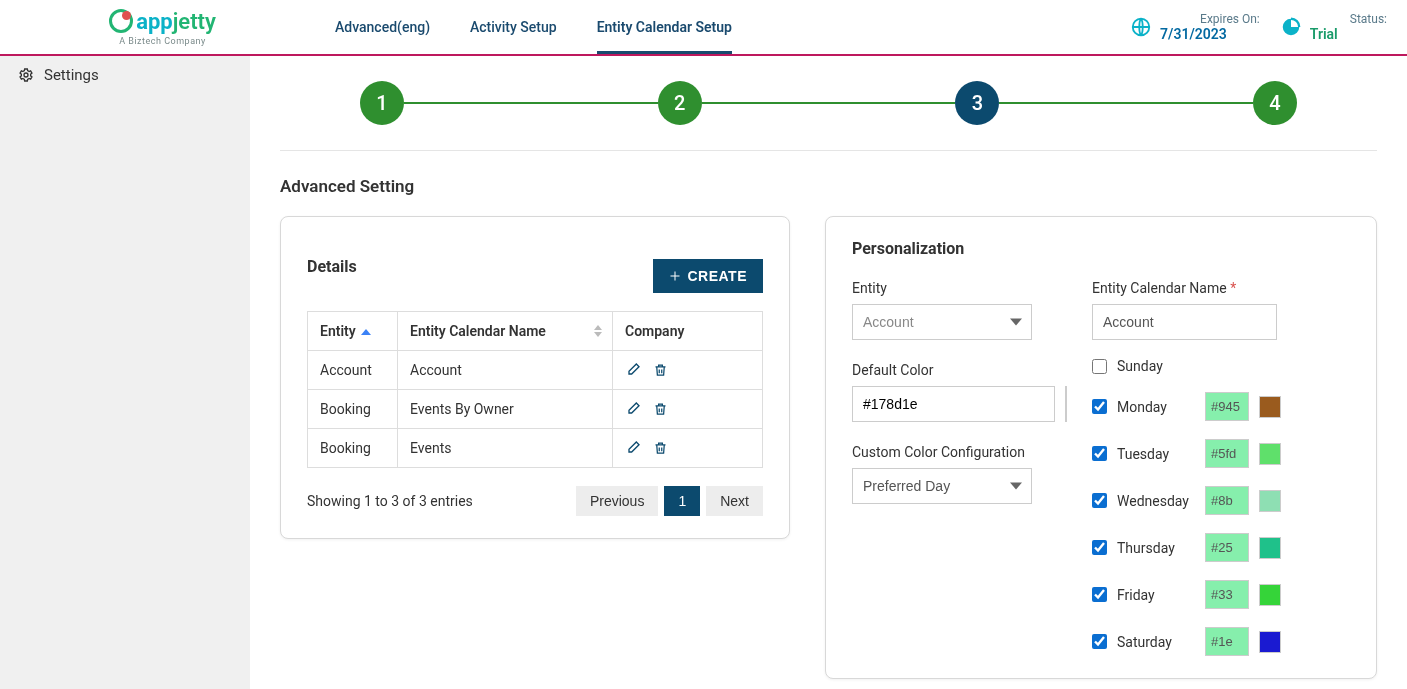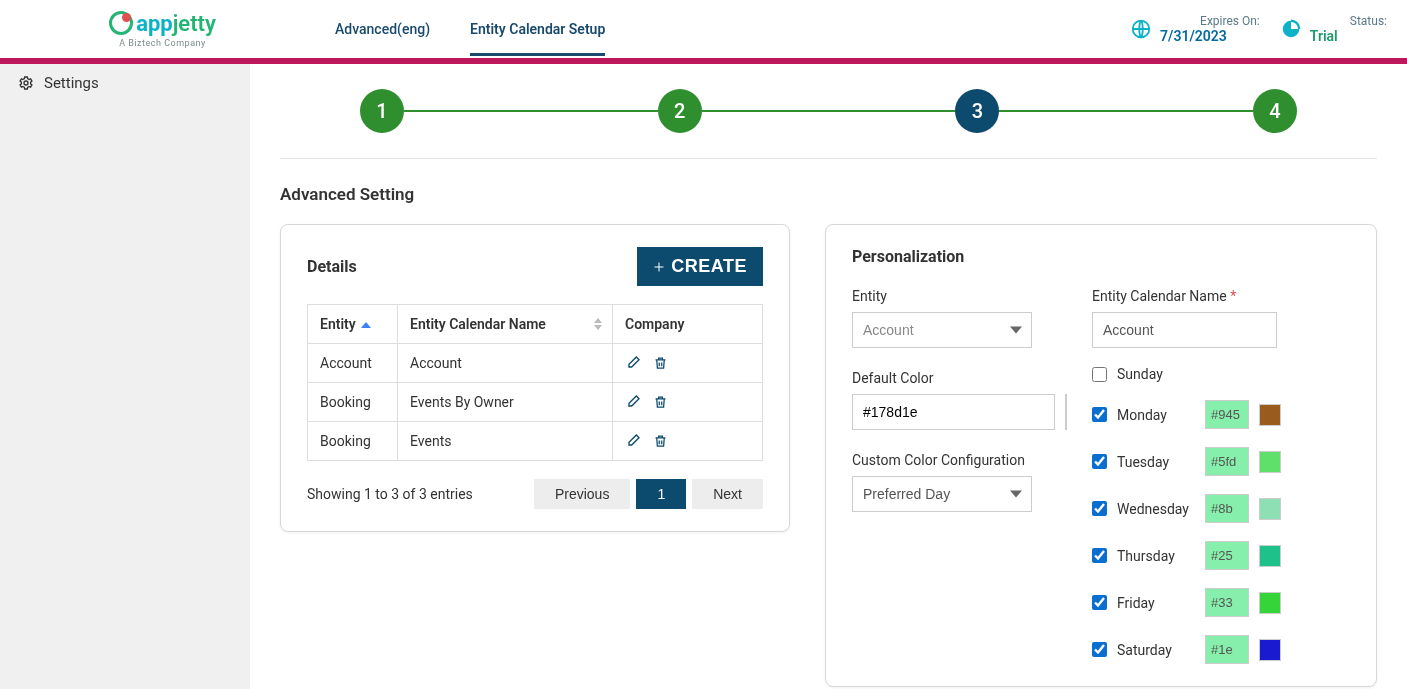--- a/index.html
+++ b/index.html
@@ -1,17 +1,17 @@
 <!DOCTYPE html>
 <html><head>
 <meta charset="utf-8">
 <style>
   * { box-sizing: border-box; margin: 0; padding: 0; }
   body { font-family: -apple-system, "Segoe UI", Roboto, Arial, sans-serif; font-size: 14px; color: #333; background: #fff; width: 1407px; }
-  .topbar { display: flex; align-items: center; height: 64px; border-bottom: 6px solid #be185d; padding: 0 20px; }
+  .topbar { display: flex; align-items: center; height: 56px; border-bottom: 2px solid #be185d; padding: 0 20px; }
   .logo-wrap { width: 285px; display:flex; flex-direction:column; align-items:center; }
   .logo { display:flex; align-items:center; font-size:22px; font-weight:600; color:#22b573; letter-spacing:0; }
   .logo .first { color:#0bb2c8; font-weight:700; }
   .logo-o { display:inline-block; width:24px; height:24px; border:3px solid #22b573; border-radius:50%; position:relative; margin-right:3px;}
   .logo-o:after { content:""; position:absolute; width:9px; height:9px; background:#e05050; border-radius:50%; top:-1px; right:-1px; }
   .tagline { font-size:9px; color:#7a8a8a; letter-spacing:0.5px; margin-top:2px; }
   .tabs { display:flex; gap:40px; margin-left:30px; }
   .tab { color:#1a4a6e; font-weight:500; cursor:pointer; padding:18px 0 16px; border-bottom:3px solid transparent; font-size:14px;}
   .tab.active { border-bottom-color:#1a4a6e; color:#1a4a6e; font-weight:600;}
   .top-right { margin-left:auto; display:flex; gap:20px; align-items:center; }
@@ -32,34 +32,34 @@
   .step-circle.active { background:#0c4a6e; }
   .step-line { flex:1; height:2px; background:#2f8f2f; }
   .hline { border:none; border-top:1px solid #e5e5e5; margin-bottom:25px; }
   .section-title { font-size:17px; font-weight:600; color:#333; margin-bottom:20px; }
   .cards-row { display:flex; gap:35px; align-items:flex-start; }
   .card { border:1px solid #d8d8d8; border-radius:8px; padding:22px 26px; background:#fff; box-shadow: 0 1px 3px rgba(0,0,0,.06); }
   .card.details { width:510px; }
   .card.personal { width:552px; }
   .card-head { display:flex; justify-content:space-between; align-items:center; margin-bottom:18px; }
   .card-title { font-size:16px; font-weight:700; }
-  .btn-create { background:#0c4a6e; color:#fff; border:none; padding:9px 16px; font-size:18px; font-weight:700; cursor:pointer; display:flex; align-items:center; gap:6px; letter-spacing:0.5px;}
+  .btn-create { background:#0c4a6e; color:#fff; border:none; padding:9px 16px; font-size:14px; font-weight:700; cursor:pointer; display:flex; align-items:center; gap:6px; letter-spacing:0.5px;margin-top:20px;}
   table { width:100%; border-collapse:collapse; font-size:14px; }
   th, td { border:1px solid #ddd; padding:11px 12px; text-align:left; color:#333;}
   th { font-weight:600; position:relative; background:#fff; }
   .sort-up { width:0;height:0;border-left:5px solid transparent;border-right:5px solid transparent;border-bottom:6px solid #3b82f6; display:inline-block; vertical-align:middle; margin-left:5px;}
   .sort-both { position:absolute; right:10px; top:50%; transform:translateY(-50%); display:flex; flex-direction:column; gap:2px; }
   .sort-both span { width:0;height:0;border-left:4px solid transparent;border-right:4px solid transparent; }
   .sort-both .up{ border-bottom:5px solid #bbb; }
   .sort-both .dn{ border-top:5px solid #bbb; }
   .action-icons { display:flex; gap:12px; }
   .action-icons svg { cursor:pointer; }
   .table-footer { display:flex; justify-content:space-between; align-items:center; margin-top:18px; font-size:14px; color:#333;}
   .pager { display:flex; gap:6px; }
-  .page-btn { background:#ededed; border:none; padding:7px 21px; cursor:pointer; font-size:14px; color:#333;}
+  .page-btn { background:#ededed; border:none; padding:7px 14px; cursor:pointer; font-size:14px; color:#333;}
   .page-btn.num { background:#0c4a6e; color:#fff; }
   .form-row { display:flex; gap:50px; }
   .form-col { flex:1; }
   .field-label { font-size:14px; color:#333; margin-bottom:8px; display:block; }
   .req { color:#d9534f; }
   .select, .text-input { width:100%; border:1px solid #ccc; padding:9px 10px; font-size:14px; color:#555; background:#fff; }
   .select[disabled]{ color:#888; background:#fff; cursor:default;}
   .sel-wrap { position:relative; width:180px; }
   .sel-wrap .caret { position:absolute; right:10px; top:50%; transform:translateY(-50%); width:0;height:0;border-left:6px solid transparent;border-right:6px solid transparent;border-top:7px solid #666; }
   .color-row { display:flex; gap:10px; align-items:stretch; width:180px;}
@@ -80,20 +80,21 @@
   <div class="logo-wrap">
     <div class="logo">
       <span class="logo-o"></span>
       <span class="first">app</span>
         <span>jetty</span>
     </div>
     <div class="tagline">A Biztech Company</div>
   </div>
   <div class="tabs">
     <div class="tab">Advanced(eng)</div>
+    <div class="tab">Activity Setup</div>
     <div class="tab active">Entity Calendar Setup</div>
   </div>
   <div class="top-right">
     <div class="info-block">
       <svg class="info-icon" viewBox="0 0 24 24" fill="none" stroke="#0bb2c8" stroke-width="2">
           <circle cx="12" cy="12" r="9"></circle>
           <path d="M3 12h18M12 3c2.5 3 2.5 15 0 18M12 3c-2.5 3-2.5 15 0 18"></path>
         </svg>
       <div class="info-text">
         <div class="lbl">Expires On:</div>

